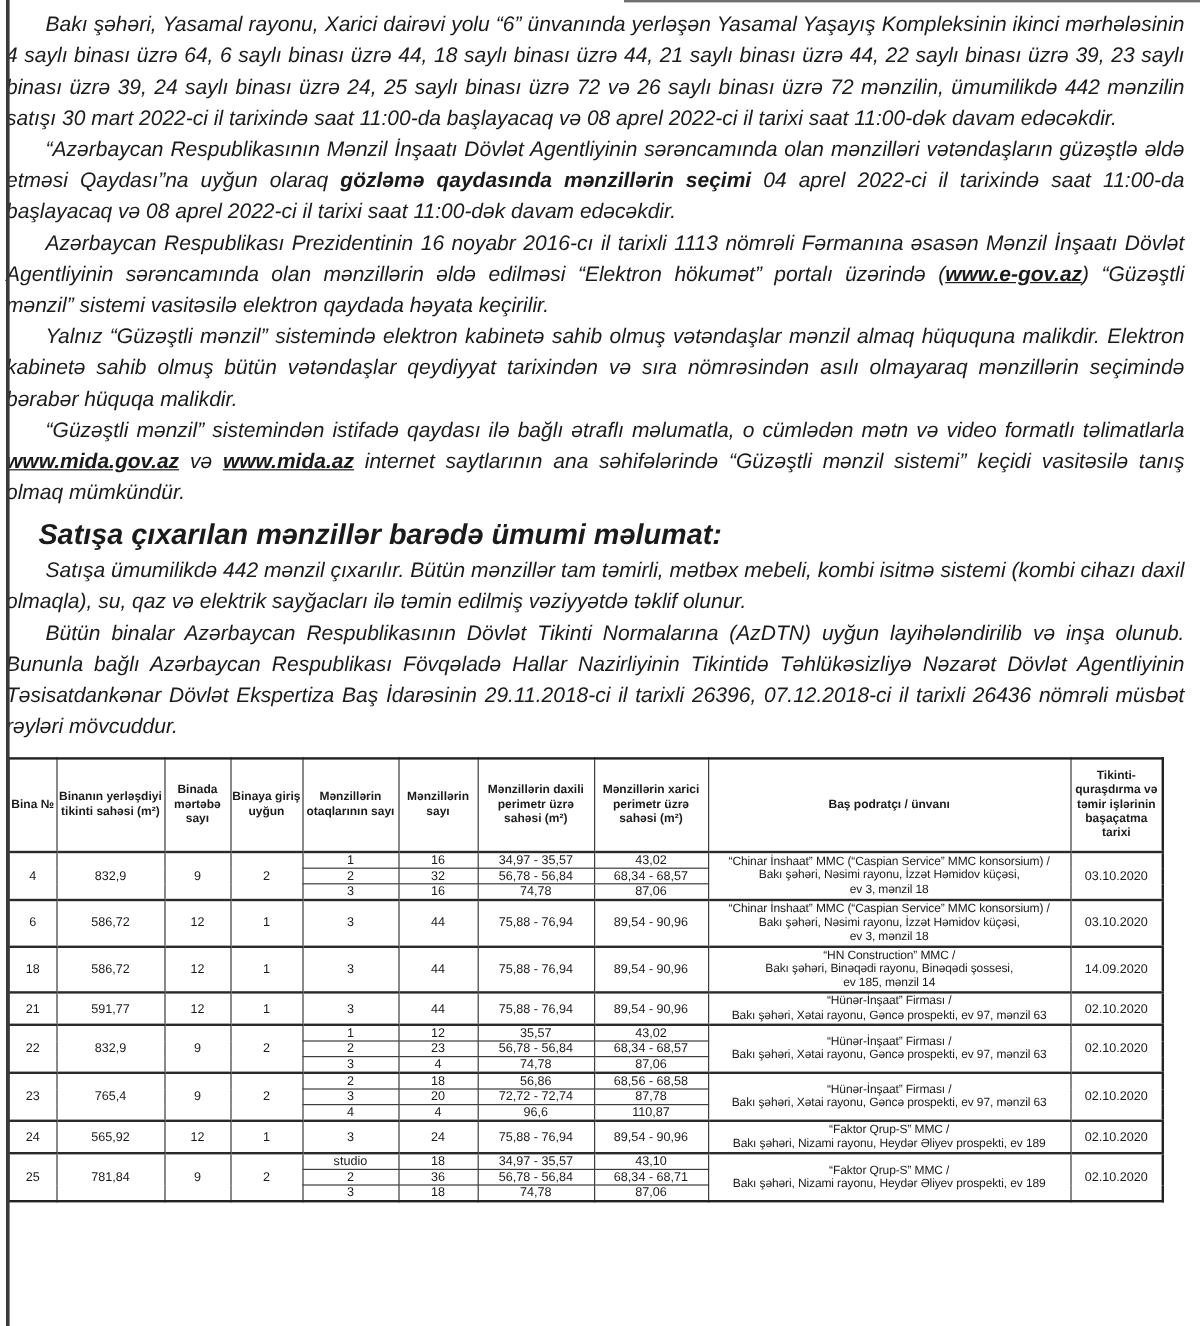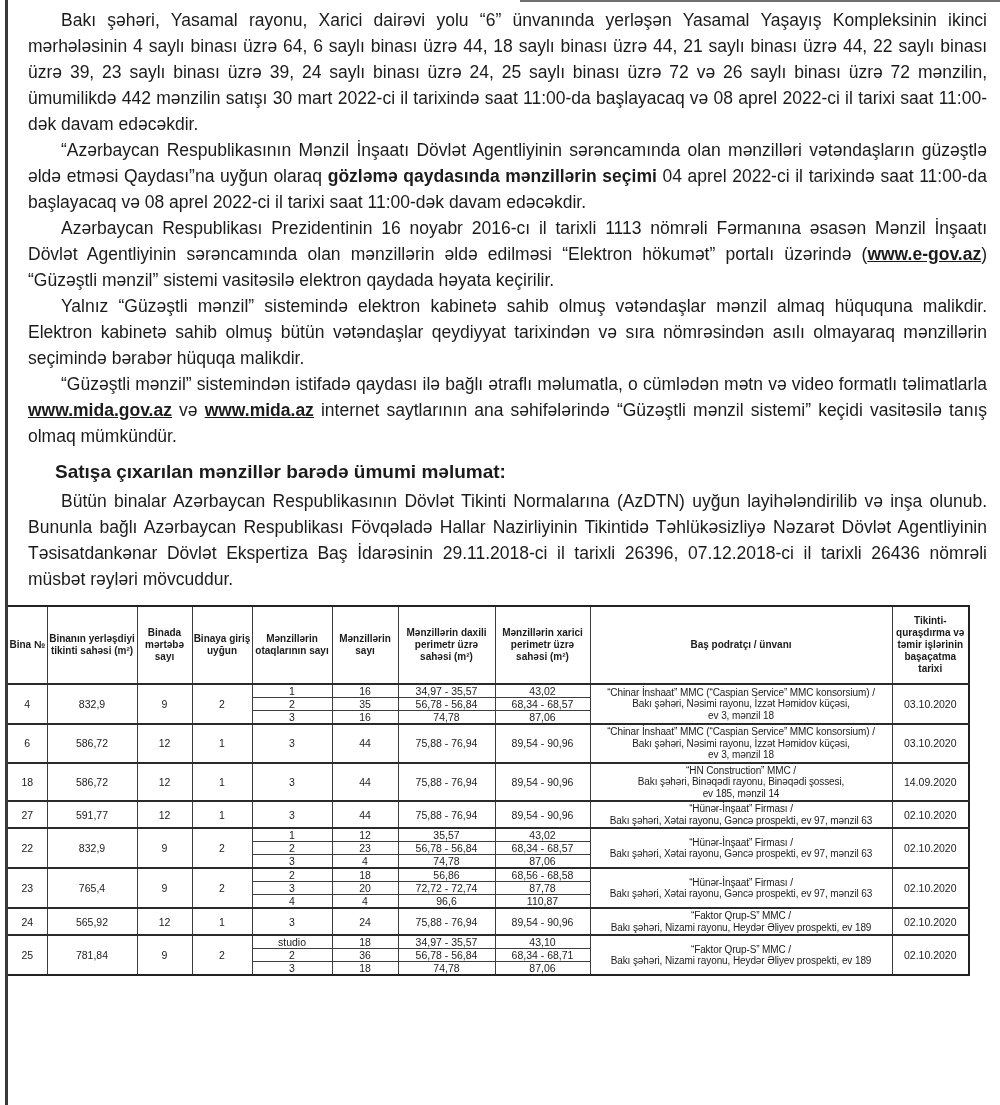--- a/index.html
+++ b/index.html
@@ -16,32 +16,32 @@
     position: absolute;
     left: 5px; top: 0; bottom: 0;
     width: 3px;
     background: #3a3a3a;
   }
   .top-edge-artifact {
     position: absolute;
     top: 0; left: 520px; width: 480px; height: 2px;
     background: #6f6f6f;
   }
-  .content { padding: 7px 13px 0 28px; }
+  .content { padding: 7px 13px 0 5px; font-style: italic; }
 
   p.paragraph {
     margin: 0;
     text-indent: 33px;
     text-align: justify;
     font-size: 17.5px;
     line-height: 26px;
   }
   p.heading {
     margin: 9px 0 3px 27px;
-    font-size: 19px;
+    font-size: 24px;
     font-weight: bold;
     line-height: 27px;
   }
   .b { font-weight: bold; }
   .lnk { font-weight: bold; text-decoration: underline; }
 
   table.apt-table {
     border-collapse: collapse;
     table-layout: fixed;
     width: 962px;
@@ -83,20 +83,21 @@
 <div class="page">
   <div class="left-rule"></div>
   <div class="top-edge-artifact"></div>
   <div class="content">
       <p class="paragraph"><span>Bakı şəhəri, Yasamal rayonu, Xarici dairəvi yolu “6” ünvanında yerləşən Yasamal Yaşayış Kompleksinin ikinci mərhələsinin 4 saylı binası üzrə 64, 6 saylı binası üzrə 44, 18 saylı binası üzrə 44, 21 saylı binası üzrə 44, 22 saylı binası üzrə 39, 23 saylı binası üzrə 39, 24 saylı binası üzrə 24, 25 saylı binası üzrə 72 və 26 saylı binası üzrə 72 mənzilin, ümumilikdə 442 mənzilin satışı 30 mart 2022-ci il tarixində saat 11:00-da başlayacaq və 08 aprel 2022-ci il tarixi saat 11:00-dək davam edəcəkdir.</span></p>
       <p class="paragraph"><span>“Azərbaycan Respublikasının Mənzil İnşaatı Dövlət Agentliyinin sərəncamında olan mənzilləri vətəndaşların güzəştlə əldə etməsi Qaydası”na uyğun olaraq </span><span class="b">gözləmə qaydasında mənzillərin seçimi</span><span> 04 aprel 2022-ci il tarixində saat 11:00-da başlayacaq və 08 aprel 2022-ci il tarixi saat 11:00-dək davam edəcəkdir.</span></p>
       <p class="paragraph"><span>Azərbaycan Respublikası Prezidentinin 16 noyabr 2016-cı il tarixli 1113 nömrəli Fərmanına əsasən Mənzil İnşaatı Dövlət Agentliyinin sərəncamında olan mənzillərin əldə edilməsi “Elektron hökumət” portalı üzərində (</span><span class="lnk">www.e-gov.az</span><span>) “Güzəştli mənzil” sistemi vasitəsilə elektron qaydada həyata keçirilir.</span></p>
       <p class="paragraph"><span>Yalnız “Güzəştli mənzil” sistemində elektron kabinetə sahib olmuş vətəndaşlar mənzil almaq hüququna malikdir. Elektron kabinetə sahib olmuş bütün vətəndaşlar qeydiyyat tarixindən və sıra nömrəsindən asılı olmayaraq mənzillərin seçimində bərabər hüquqa malikdir.</span></p>
       <p class="paragraph"><span>“Güzəştli mənzil” sistemindən istifadə qaydası ilə bağlı ətraflı məlumatla, o cümlədən mətn və video formatlı təlimatlarla </span><span class="lnk">www.mida.gov.az</span><span> və </span><span class="lnk">www.mida.az</span><span> internet saytlarının ana səhifələrində “Güzəştli mənzil sistemi” keçidi vasitəsilə tanış olmaq mümkündür.</span></p>
       <p class="heading"><span class="b">Satışa çıxarılan mənzillər barədə ümumi məlumat:</span></p>
+      <p class="paragraph"><span>Satışa ümumilikdə 442 mənzil çıxarılır. Bütün mənzillər tam təmirli, mətbəx mebeli, kombi isitmə sistemi (kombi cihazı daxil olmaqla), su, qaz və elektrik sayğacları ilə təmin edilmiş vəziyyətdə təklif olunur.</span></p>
       <p class="paragraph"><span>Bütün binalar Azərbaycan Respublikasının Dövlət Tikinti Normalarına (AzDTN) uyğun layihələndirilib və inşa olunub. Bununla bağlı Azərbaycan Respublikası Fövqəladə Hallar Nazirliyinin Tikintidə Təhlükəsizliyə Nəzarət Dövlət Agentliyinin Təsisatdankənar Dövlət Ekspertiza Baş İdarəsinin 29.11.2018-ci il tarixli 26396, 07.12.2018-ci il tarixli 26436 nömrəli müsbət rəyləri mövcuddur.</span></p>
     </div>
   <table class="apt-table">
     <colgroup>
         <col style="width: 40px;">
         <col style="width: 90px;">
         <col style="width: 55px;">
         <col style="width: 60px;">
         <col style="width: 80px;">
         <col style="width: 66px;">
@@ -127,21 +128,21 @@
           <td rowspan="3">2</td>
           <td>1</td>
           <td>16</td>
           <td>34,97 - 35,57</td>
           <td>43,02</td>
           <td rowspan="3" class="contractor">“Chinar İnshaat” MMC (“Caspian Service” MMC konsorsium) /<br>Bakı şəhəri, Nəsimi rayonu, İzzət Həmidov küçəsi,<br>ev 3, mənzil 18</td>
           <td rowspan="3" class="date">03.10.2020</td>
         </tr>
         <tr>
           <td>2</td>
-          <td>35</td>
+          <td>32</td>
           <td>56,78 - 56,84</td>
           <td>68,34 - 68,57</td>
         </tr>
         <tr>
           <td>3</td>
           <td>16</td>
           <td>74,78</td>
           <td>87,06</td>
         </tr>
         <tr class="group-start">
@@ -162,21 +163,21 @@
           <td>12</td>
           <td>1</td>
           <td>3</td>
           <td>44</td>
           <td>75,88 - 76,94</td>
           <td>89,54 - 90,96</td>
           <td class="contractor">“HN Construction” MMC /<br>Bakı şəhəri, Binəqədi rayonu, Binəqədi şossesi,<br>ev 185, mənzil 14</td>
           <td class="date">14.09.2020</td>
         </tr>
         <tr class="group-start">
-          <td>27</td>
+          <td>21</td>
           <td>591,77</td>
           <td>12</td>
           <td>1</td>
           <td>3</td>
           <td>44</td>
           <td>75,88 - 76,94</td>
           <td>89,54 - 90,96</td>
           <td class="contractor">“Hünər-İnşaat” Firması /<br>Bakı şəhəri, Xətai rayonu, Gəncə prospekti, ev 97, mənzil 63</td>
           <td class="date">02.10.2020</td>
         </tr>

